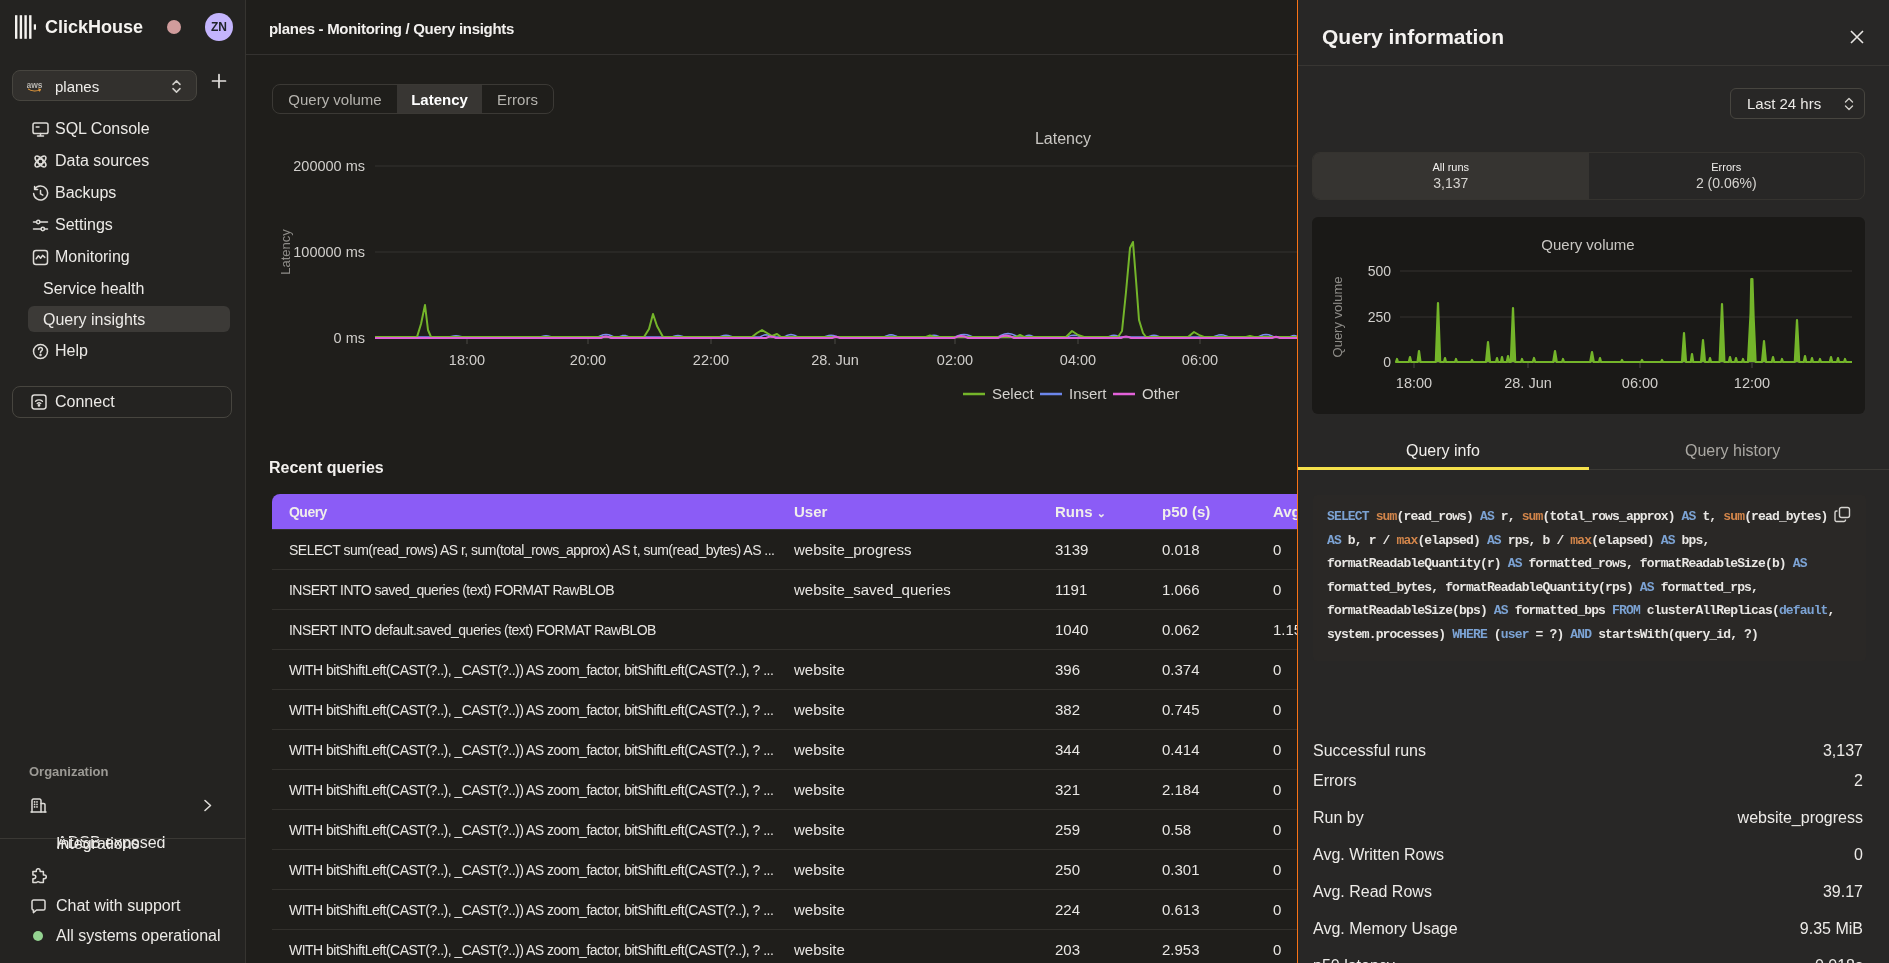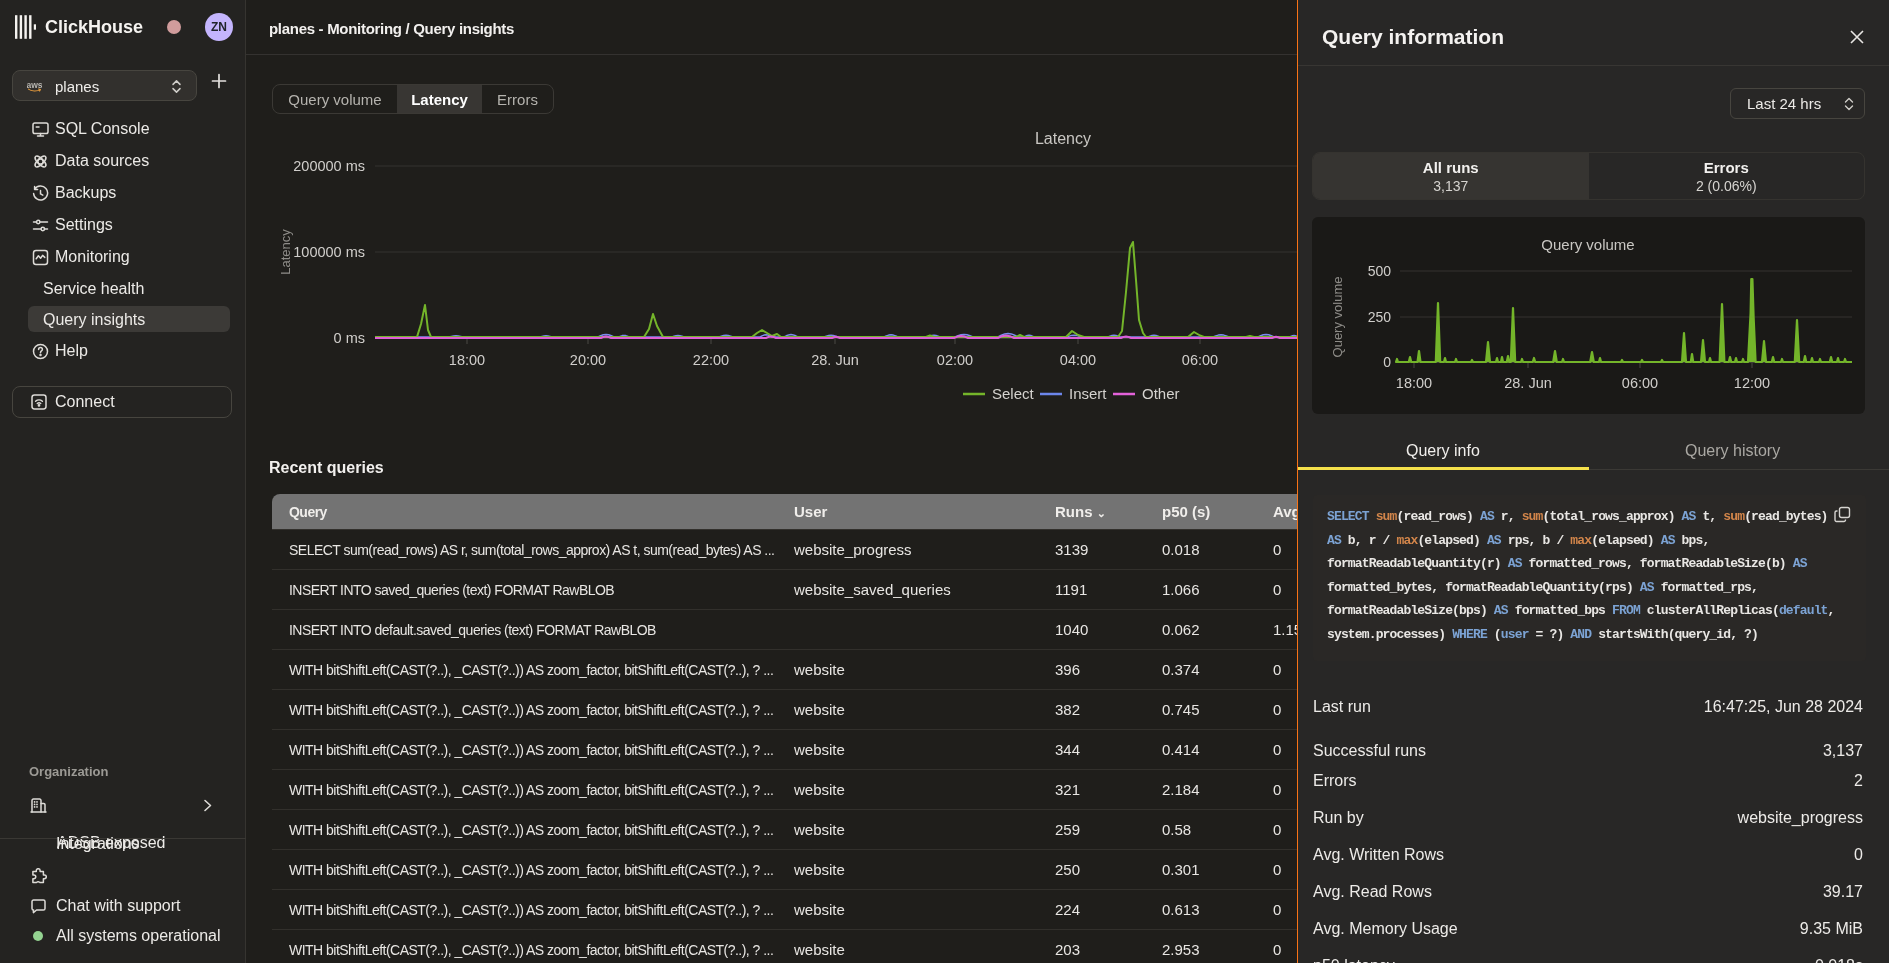--- a/index.html
+++ b/index.html
@@ -16,37 +16,37 @@
 #mainheader { position:absolute; left:246px; top:0; width:1643px; height:55px; border-bottom:1px solid #343230; }
 #maintitle { position:absolute; left:269px; top:20px; font-size:15px; font-weight:bold; letter-spacing:-0.3px; color:#f2f0ee; }
 
 .tabgroup { position:absolute; left:272px; top:84px; height:30px; border:1px solid #3b3935; border-radius:8px; display:flex; overflow:hidden; }
 .tabgroup .tab { font-size:15px; color:#b5b3ae; display:flex; align-items:center; justify-content:center; }
 .tabgroup .tab.active { background:#383633; color:#fff; font-weight:bold; }
 
 
 #recentq { position:absolute; left:269px; top:459px; font-size:16px; font-weight:bold; color:#f2f0ee; }
 #qtable { position:absolute; left:272px; top:494px; width:1360px; border-radius:8px 8px 0 0; overflow:hidden; font-size:15px; }
-#qtable .hrow { height:35px; background:#737373; display:flex; align-items:center; font-weight:bold; color:#f0eeeb; }
+#qtable .hrow { height:35px; background:#8b5cf6; display:flex; align-items:center; font-weight:bold; color:#f0eeeb; }
 #qtable .row { height:40px; display:flex; align-items:center; border-top:1px solid #32302c; color:#e8e6e3; }
 .c1 { width:522px; padding-left:17px; white-space:nowrap; overflow:hidden; font-size:14px; letter-spacing:-0.52px; }
 .c2 { width:261px; white-space:nowrap; }
 .c3 { width:107px; }
 .c4 { width:111px; }
 .c5 { width:120px; }
 
 
 #panel { position:absolute; left:1297px; top:0; width:592px; height:963px; background:#282726; border-left:1px solid #f97316; z-index:10; }
 #ptitle { position:absolute; left:24px; top:25px; font-size:21px; font-weight:bold; color:#f4f2f0; }
 #pclose { position:absolute; left:550px; top:28px; width:18px; height:18px; }
 #phr { position:absolute; left:0; top:65px; width:592px; border-top:1px solid #383633; }
 #timesel { position:absolute; left:432px; top:88px; width:135px; height:31px; border:1px solid #47453f; border-radius:6px; font-size:15px; color:#eceae7; display:flex; align-items:center; }
 .toggle { position:absolute; left:14px; top:152px; width:553px; height:48px; border-radius:8px; display:flex; overflow:hidden; border:1px solid #35332f; }
 .toggle .seg { width:50%; display:flex; flex-direction:column; align-items:center; justify-content:center; }
-.toggle .seg .t1 { font-size:15px; font-weight:bold; color:#f2f0ee; }
+.toggle .seg .t1 { font-size:11px; font-weight:normal; color:#f2f0ee; }
 .toggle .seg .t2 { font-size:14px; color:#d6d4d0; margin-top:2px; }
 .toggle .seg.sel { background:#363431; }
 #qvcard { position:absolute; left:14px; top:217px; width:553px; height:197px; background:#1a1917; border-radius:6px; }
 .ptabs { position:absolute; left:0; top:437px; width:592px; height:33px; border-bottom:1px solid #3b3935; }
 .ptabs .pt { position:absolute; top:5px; font-size:16px; }
 #ptunderline { position:absolute; left:0; top:467px; width:291px; height:3px; background:#f5e14b; }
 
 
 #codeblock { position:absolute; left:15px; top:495px; width:553px; height:166px; background:#2a2826; border-radius:4px; }
 .code { position:absolute; left:29px; width:545px; font-family:"Liberation Mono", monospace; font-size:13px; font-weight:bold; letter-spacing:-0.85px; line-height:23.6px; color:#e9e7e4; white-space:pre; }
@@ -363,24 +363,20 @@
 <span class="kw">AS</span> b, r / <span class="fn">max</span>(elapsed) <span class="kw">AS</span> rps, b / <span class="fn">max</span>(elapsed) <span class="kw">AS</span> bps,
 formatReadableQuantity(r) <span class="kw">AS</span> formatted_rows, formatReadableSize(b) <span class="kw">AS</span>
 formatted_bytes, formatReadableQuantity(rps) <span class="kw">AS</span> formatted_rps,
 formatReadableSize(bps) <span class="kw">AS</span> formatted_bps <span class="kw">FROM</span> clusterAllReplicas(<span class="kw">default</span>,
 system.processes) <span class="kw">WHERE</span> (<span class="kw">user</span> = ?) <span class="kw">AND</span> startsWith(query_id, ?)</div>
     <svg class="abs" style="left:536px; top:506px;" width="17" height="17" viewBox="0 0 17 17">
       <rect x="5.5" y="1.5" width="10" height="10" rx="2" stroke="#d6d4d0" fill="none" stroke-width="1.4"></rect>
       <path d="M3.5 5 L2.5 5 A1.5 1.5 0 0 0 1 6.5 L1 14 A1.5 1.5 0 0 0 2.5 15.5 L10 15.5 A1.5 1.5 0 0 0 11.5 14 L11.5 13.5" stroke="#d6d4d0" fill="none" stroke-width="1.4"></path>
     </svg>
 
-    <div class="kv" style="top:688px;">
-        <span>Last run</span>
-        <span>16:47:25, Jun 28 2024</span>
-      </div>
     <div class="kv" style="top:732px;">
         <span>Successful runs</span>
         <span>3,137</span>
       </div>
     <div class="kv" style="top:762px;">
         <span>Errors</span>
         <span>2</span>
       </div>
     <div class="kv" style="top:799px;">
         <span>Run by</span>

